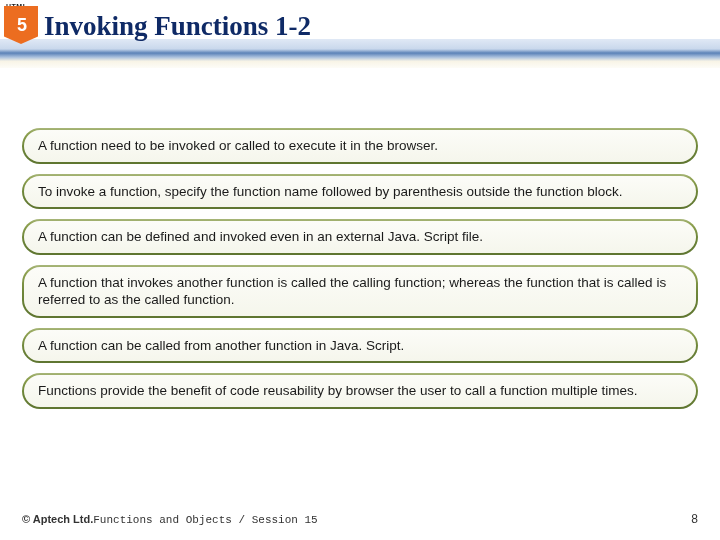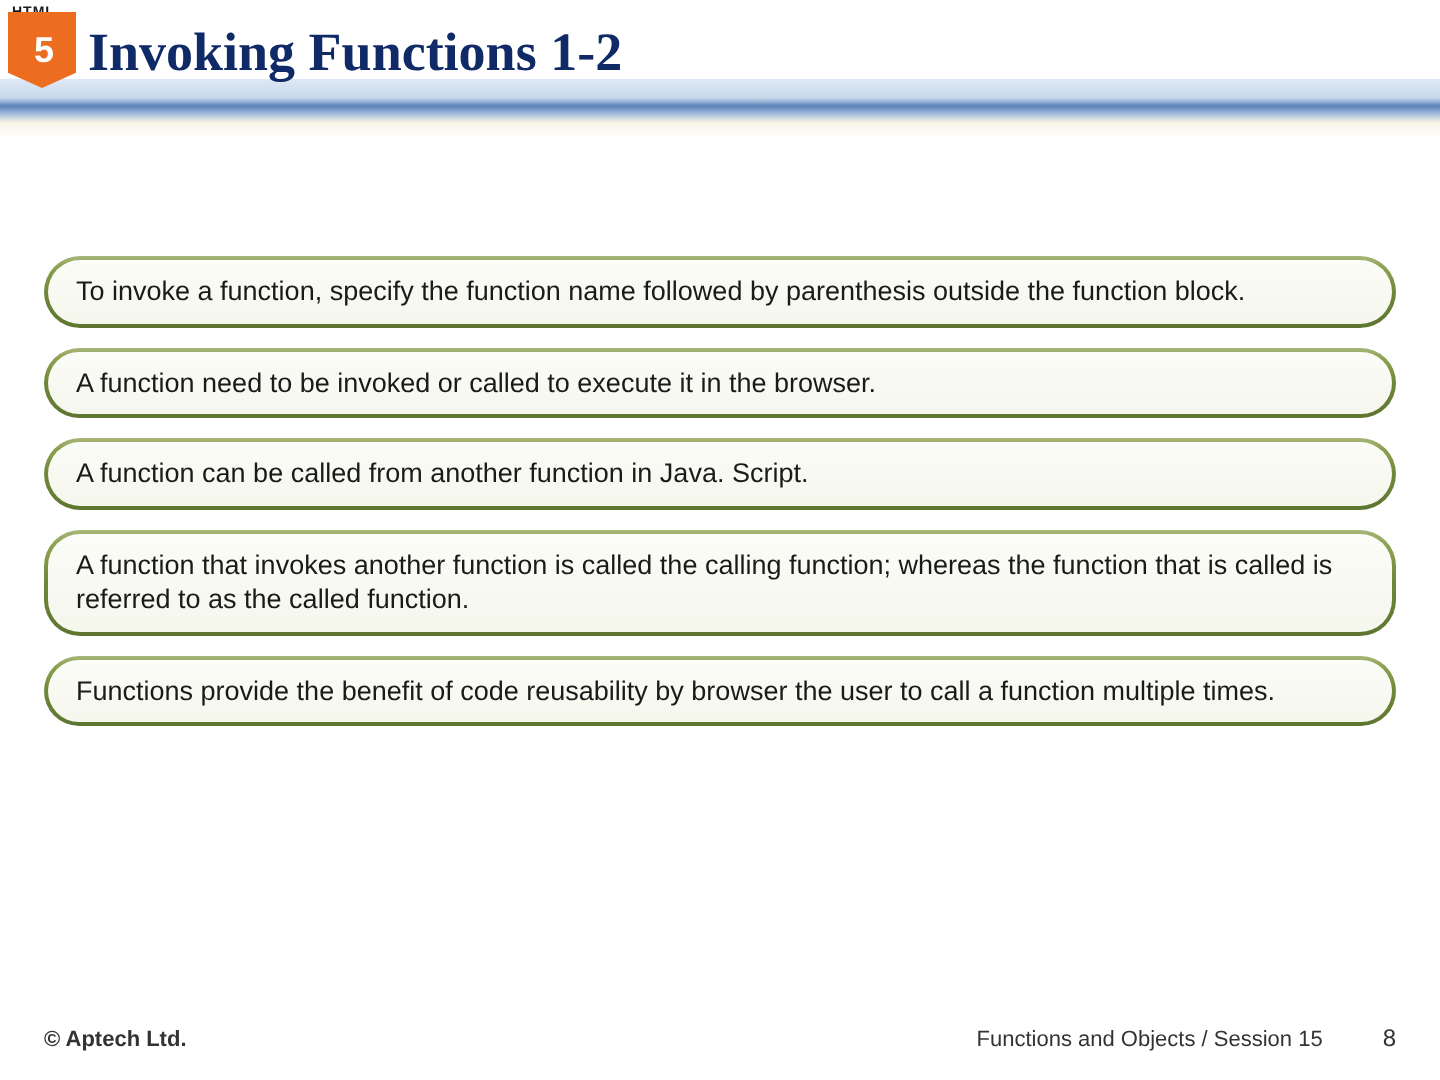--- a/index.html
+++ b/index.html
@@ -86,50 +86,53 @@
     left: 0;
     right: 0;
     padding: 0 22px;
     display: flex;
     align-items: baseline;
     justify-content: space-between;
     font-size: 11px;
     color: #333;
   }
   .footer-left { flex: 0 0 auto; font-weight: bold; }
-  .footer-center { flex: 1; text-align: right; padding-right: 30px; font-size: 11px; }
+  .footer-center { flex: 1; padding-right: 30px; font-size: 11px; font-family: Liberation Mono, monospace; }
   .footer-right { flex: 0 0 auto; font-size: 12px; }
 </style>
 </head>
 <body>
 
 <div class="header">
   <div class="title-row">
     <div class="logo">
       <div class="html-label">HTML</div>
       <div class="shield">
         <div class="shield-inner">5</div>
       </div>
     </div>
     <div class="title">Invoking Functions 1-2</div>
   </div>
 </div>
 
 <div class="content">
   <div class="pill">
+    <div class="pill-inner">A function need to be invoked or called to execute it in the browser.</div>
+  </div>
+  <div class="pill">
     <div class="pill-inner">To invoke a function, specify the function name followed by parenthesis outside the function block.</div>
   </div>
   <div class="pill">
-    <div class="pill-inner">A function need to be invoked or called to execute it in the browser.</div>
+    <div class="pill-inner">A function can be defined and invoked even in an external Java. Script file.</div>
+  </div>
+  <div class="pill">
+    <div class="pill-inner">A function that invokes another function is called the calling function; whereas the function that is called is referred to as the called function.</div>
   </div>
   <div class="pill">
     <div class="pill-inner">A function can be called from another function in Java. Script.</div>
-  </div>
-  <div class="pill">
-    <div class="pill-inner">A function that invokes another function is called the calling function; whereas the function that is called is referred to as the called function.</div>
   </div>
   <div class="pill">
     <div class="pill-inner">Functions provide the benefit of code reusability by browser the user to call a function multiple times.</div>
   </div>
 </div>
 
 <div class="footer">
   <div class="footer-left">© Aptech Ltd.</div>
   <div class="footer-center">Functions and Objects / Session 15</div>
   <div class="footer-right">8</div>

